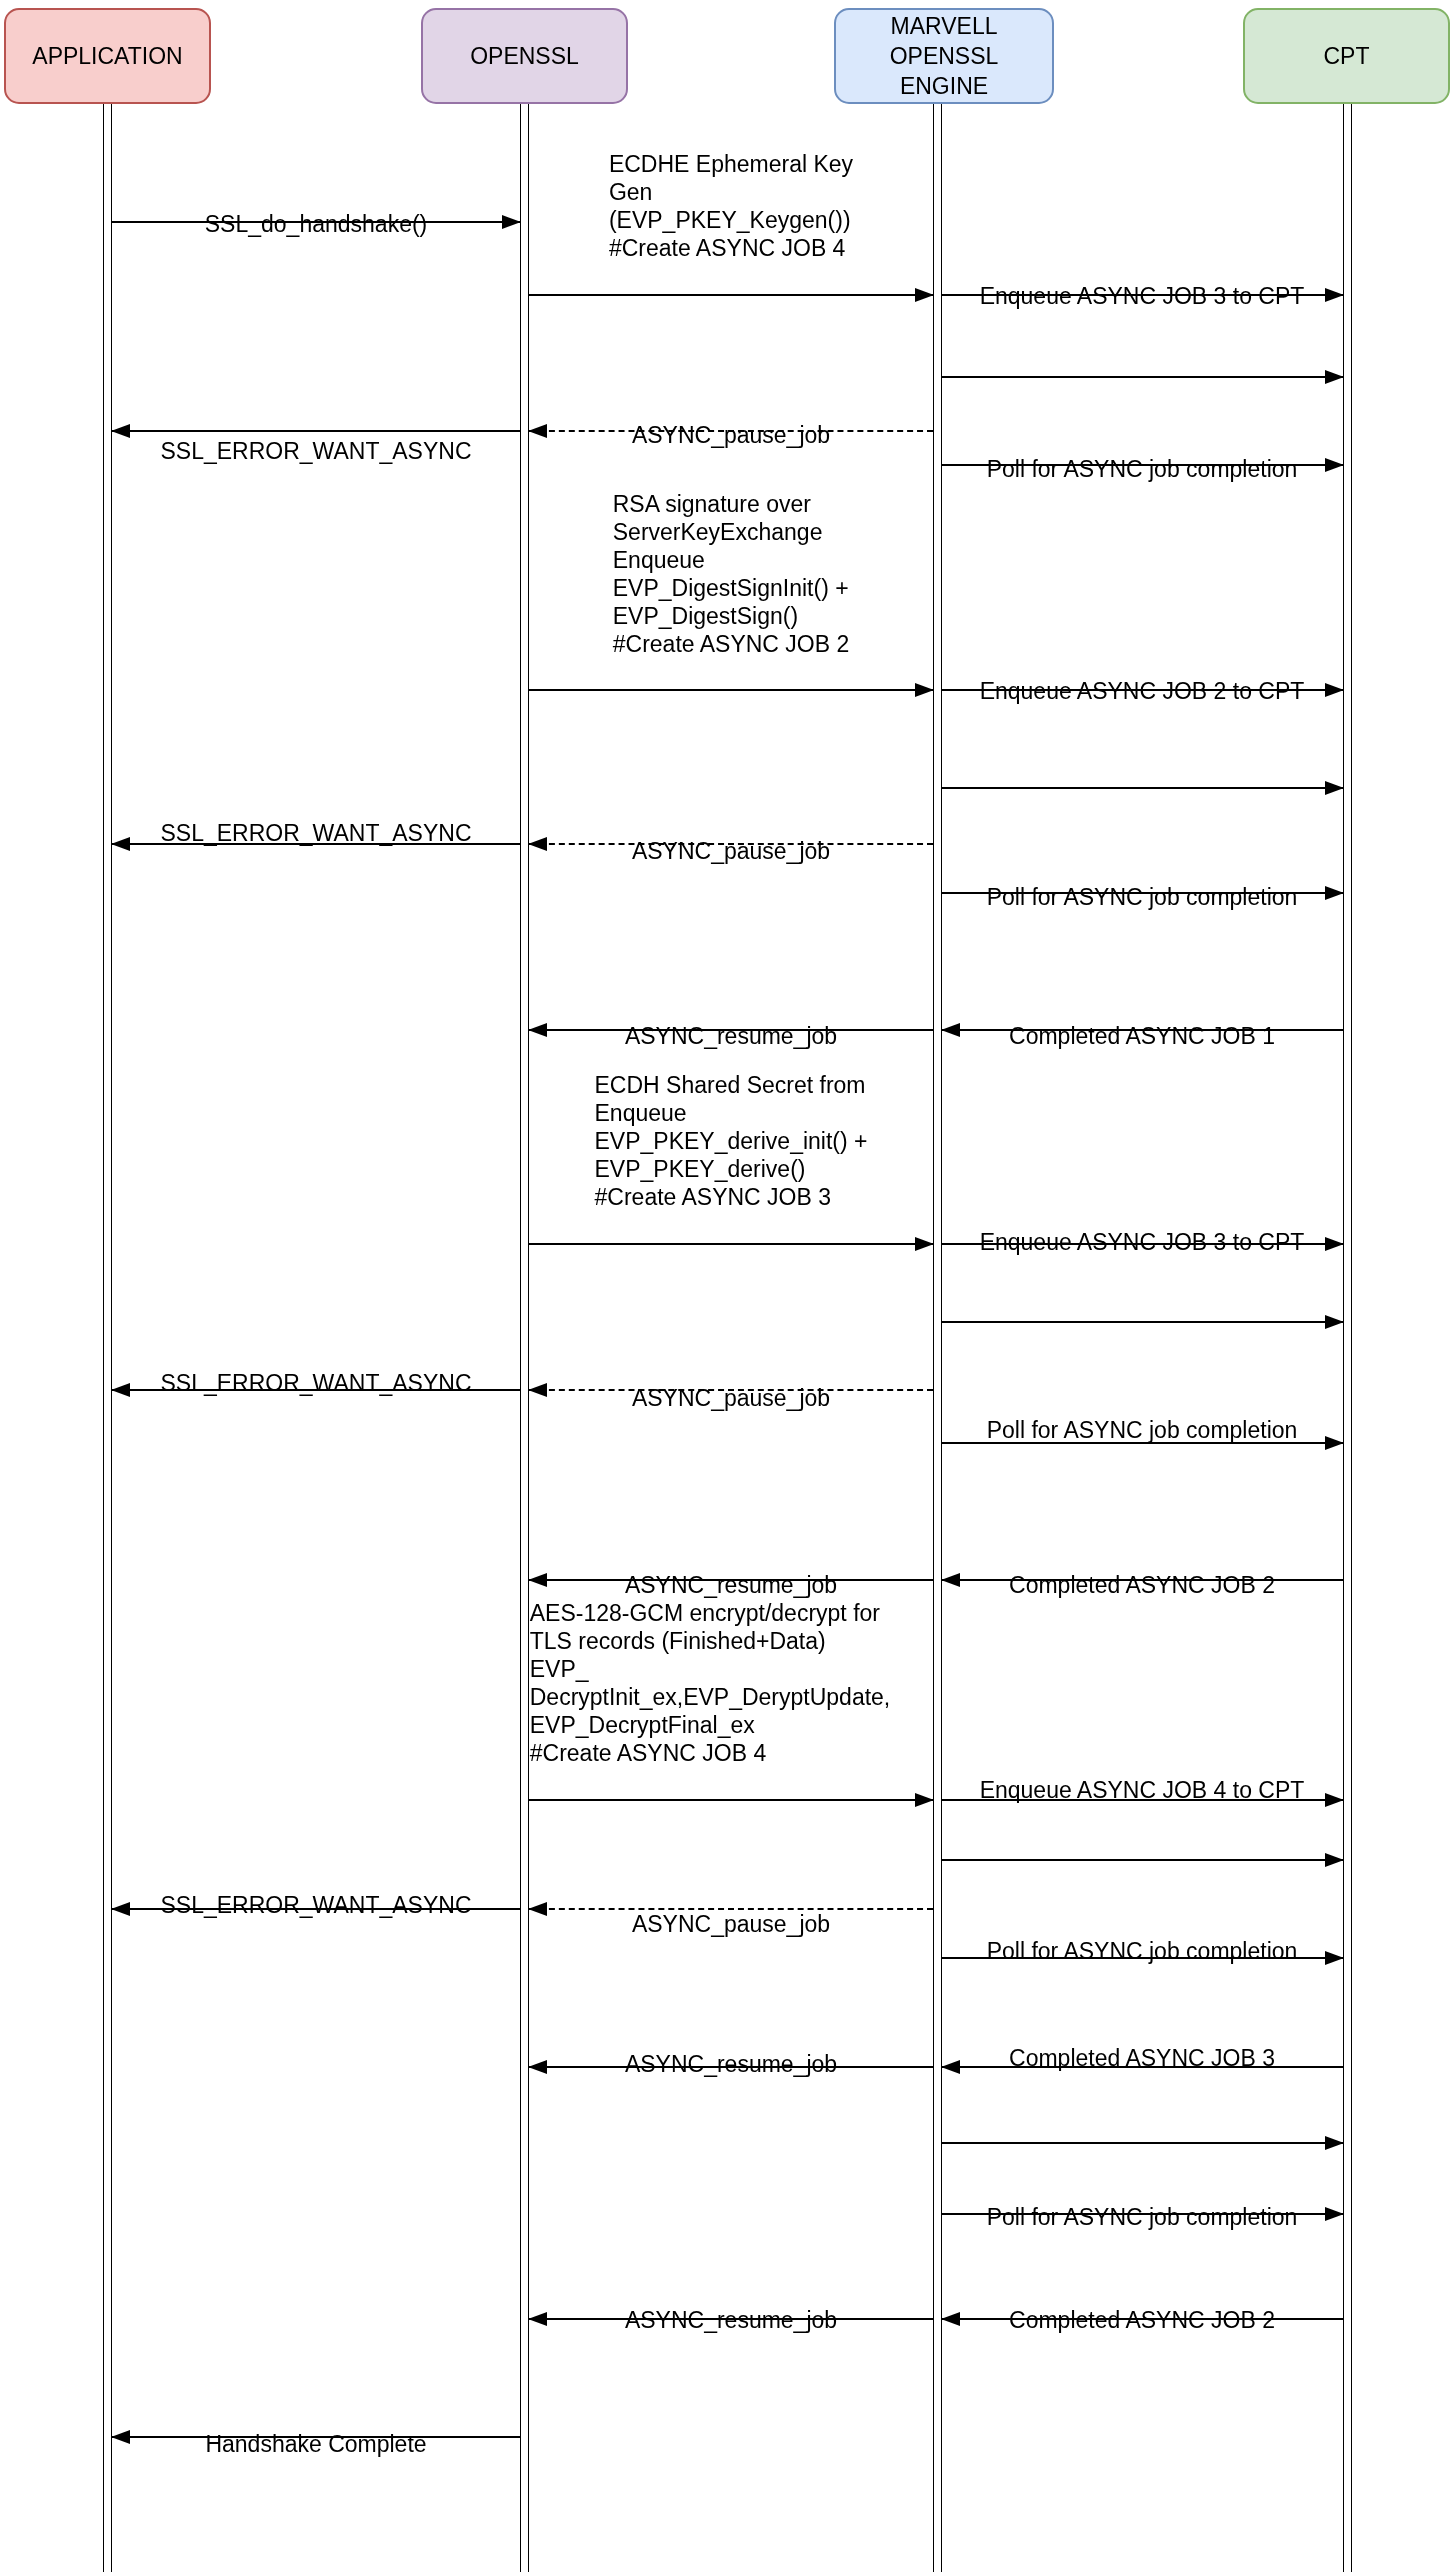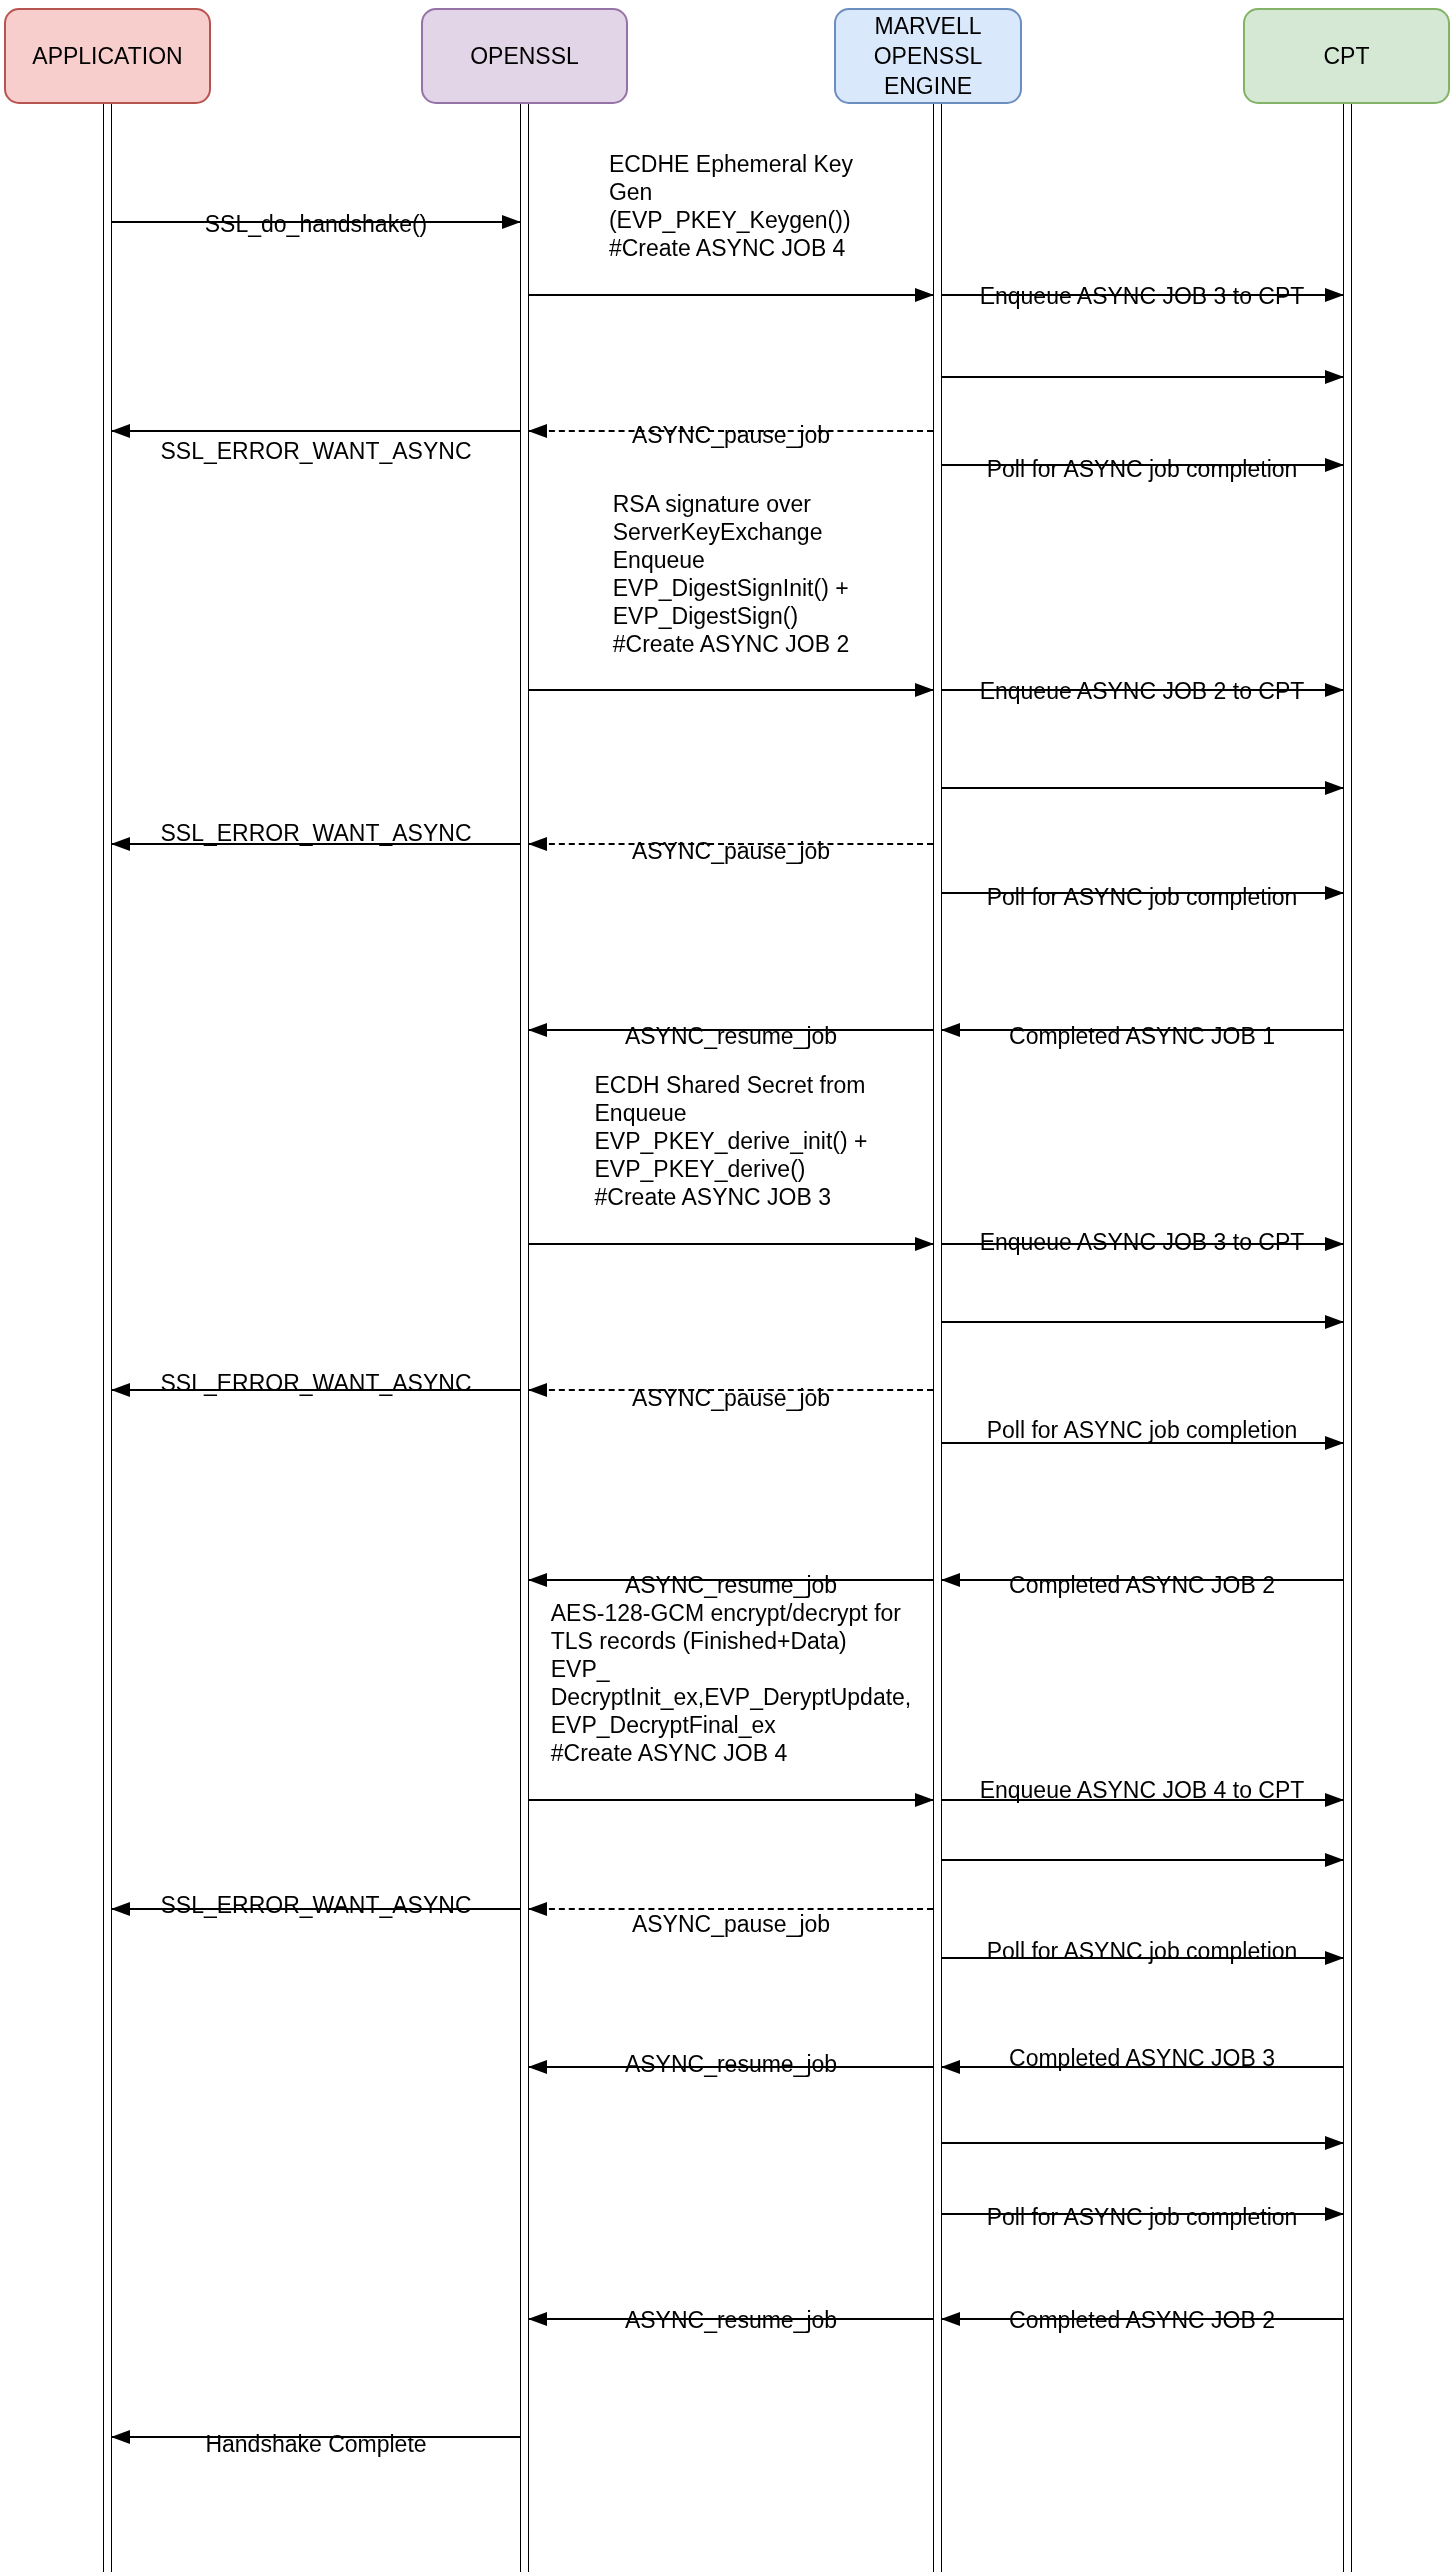--- a/index.html
+++ b/index.html
@@ -230,31 +230,31 @@
         <div>EVP_DigestSign()</div>
         <div>#Create ASYNC JOB 2</div>
       </div>
       <div class="note" style="left: 731px; top: 1071px;">
         <div>ECDH Shared Secret from</div>
         <div>Enqueue</div>
         <div>EVP_PKEY_derive_init() +</div>
         <div>EVP_PKEY_derive()</div>
         <div>#Create ASYNC JOB 3</div>
       </div>
-      <div class="note" style="left: 731px; top: 1599px;">
+      <div class="note" style="left: 710px; top: 1599px;">
         <div>AES-128-GCM encrypt/decrypt for</div>
         <div>TLS records (Finished+Data)</div>
         <div>EVP_</div>
         <div>DecryptInit_ex,EVP_DeryptUpdate,</div>
         <div>EVP_DecryptFinal_ex</div>
         <div>#Create ASYNC JOB 4</div>
       </div>
     </div>
   <div id="participants-layer">
       <div class="pbox" style="left: 4px; top: 8px; width: 207px; height: 96px; background: rgb(248, 206, 204); border: 2.3px solid rgb(184, 84, 80);"><div>APPLICATION</div></div>
       <div class="pbox" style="left: 421px; top: 8px; width: 207px; height: 96px; background: rgb(225, 213, 231); border: 2.3px solid rgb(150, 115, 166);"><div>OPENSSL</div></div>
-      <div class="pbox" style="left: 834px; top: 8px; width: 188px; height: 96px; background: rgb(218, 232, 252); border: 2.3px solid rgb(108, 142, 191);"><div>MARVELL
+      <div class="pbox" style="left: 834px; top: 8px; width: 220px; height: 96px; background: rgb(218, 232, 252); border: 2.3px solid rgb(108, 142, 191);"><div>MARVELL
 OPENSSL
 ENGINE</div></div>
       <div class="pbox" style="left: 1243px; top: 8px; width: 207px; height: 96px; background: rgb(213, 232, 212); border: 2.3px solid rgb(130, 179, 102);"><div>CPT</div></div>
     </div>
 </div>
 
 
 </body></html>

